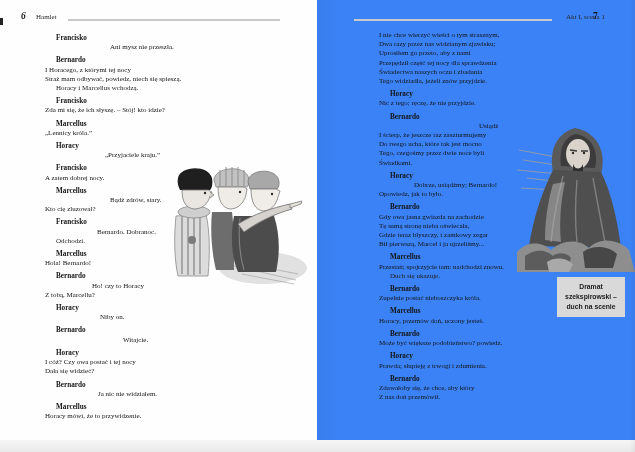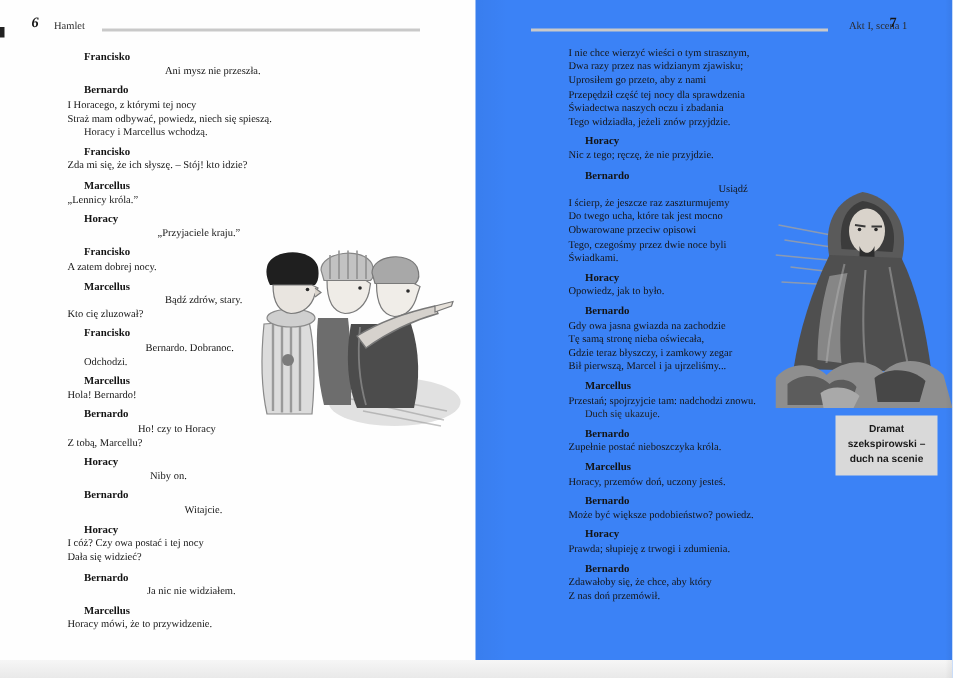--- a/index.html
+++ b/index.html
@@ -143,24 +143,24 @@
         <div class="sl line">Uprosiłem go przeto, aby z nami</div>
         <div class="sl line">Przepędził część tej nocy dla sprawdzenia</div>
         <div class="sl line">Świadectwa naszych oczu i zbadania</div>
         <div class="sl line">Tego widziadła, jeżeli znów przyjdzie.</div>
         <div class="sl speaker">Horacy</div>
         <div class="sl line">Nic z tego; ręczę, że nie przyjdzie.</div>
         <div class="sl speaker">Bernardo</div>
         <div class="sl line" style="margin-left: 100px;">Usiądź</div>
         <div class="sl line">I ścierp, że jeszcze raz zaszturmujemy</div>
         <div class="sl line">Do twego ucha, które tak jest mocno</div>
-        <div class="sl line">Obwarowane przeciw opisowi</div>
         <div class="sl line">Tego, czegośmy przez dwie noce byli</div>
         <div class="sl line">Świadkami.</div>
         <div class="sl speaker">Horacy</div>
+        <div class="sl line" style="margin-left: 35px;">Dobrze, usiądźmy; Bernardo!</div>
         <div class="sl line">Opowiedz, jak to było.</div>
         <div class="sl speaker">Bernardo</div>
         <div class="sl line">Gdy owa jasna gwiazda na zachodzie</div>
         <div class="sl line">Tę samą stronę nieba oświecała,</div>
         <div class="sl line">Gdzie teraz błyszczy, i zamkowy zegar</div>
         <div class="sl line">Bił pierwszą, Marcel i ja ujrzeliśmy...</div>
         <div class="sl speaker">Marcellus</div>
         <div class="sl line">Przestań; spojrzyjcie tam: nadchodzi znowu.</div>
         <div class="sl stage">Duch się ukazuje.</div>
         <div class="sl speaker">Bernardo</div>

